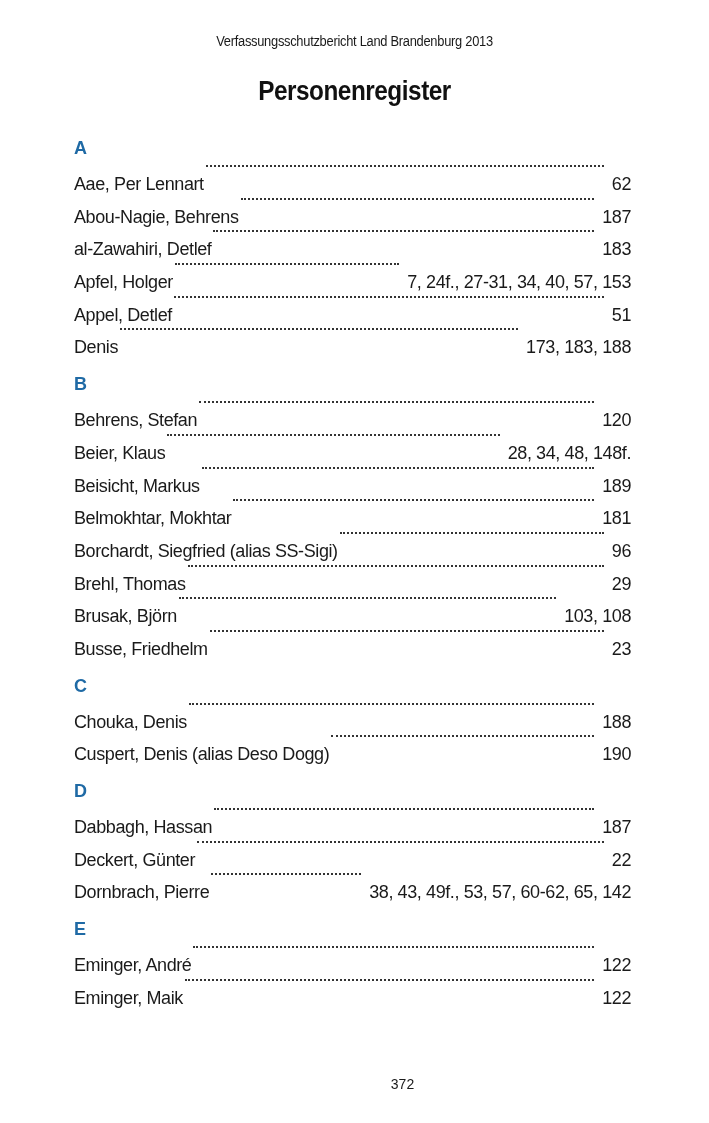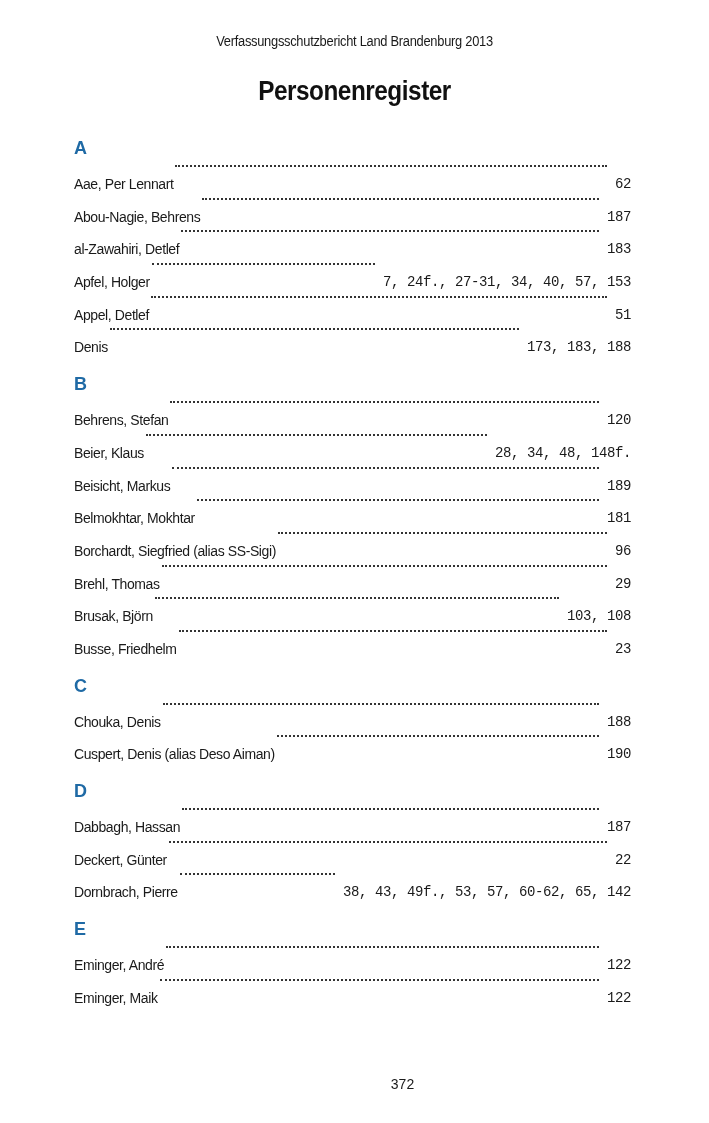--- a/index.html
+++ b/index.html
@@ -17,29 +17,29 @@
       color: #111;
     }
     .content { position: absolute; top: 132px; left: 74px; width: 557px; }
     .section-letter {
       height: 28px; line-height: 28px; font-size: 18px; font-weight: bold;
       color: #1f6aa5; margin-top: 6px; margin-bottom: 6px;
     }
     .section:first-child .section-letter { margin-top: 2px; }
     .entry {
       display: flex; align-items: flex-start; height: 32.7px; line-height: 32.7px;
-      font-size: 14px; letter-spacing: -0.4px; white-space: nowrap;
+      font-size: 18px; letter-spacing: -0.4px; white-space: nowrap;
     }
     .entry .name { flex: 0 0 auto; transform-origin: left; }
     .entry .leader {
       flex: 1 1 auto; overflow: hidden; margin: 0 8px 0 2px;
       border-bottom: 2px dotted #333; height: 0; align-self: baseline;
       position: relative; top: -3px;
     }
-    .entry .pages { flex: 0 0 auto; text-align: right; font-family: Liberation Mono, monospace; }
+    .entry .pages { flex: 0 0 auto; text-align: right; }
     .page-number {
       position: absolute; top: 1076px; left: 0; width: 709px; text-align: center;
       font-size: 14px;
       padding-left: 48px;
     }
   </style>
 </head>
 <body>
 
 <div class="running-head">Verfassungsschutzbericht Land Brandenburg 2013</div>
@@ -126,21 +126,21 @@
   </div>
 
   <div class="section">
     <div class="section-letter">C</div>
     <div class="entry">
         <span class="name">Chouka, Denis</span>
         <span class="leader"></span>
         <span class="pages">188</span>
       </div>
     <div class="entry">
-        <span class="name">Cuspert, Denis (alias Deso Aiman)</span>
+        <span class="name">Cuspert, Denis (alias Deso Dogg)</span>
         <span class="leader"></span>
         <span class="pages">190</span>
       </div>
   </div>
 
   <div class="section">
     <div class="section-letter">D</div>
     <div class="entry">
         <span class="name">Dabbagh, Hassan</span>
         <span class="leader"></span>

